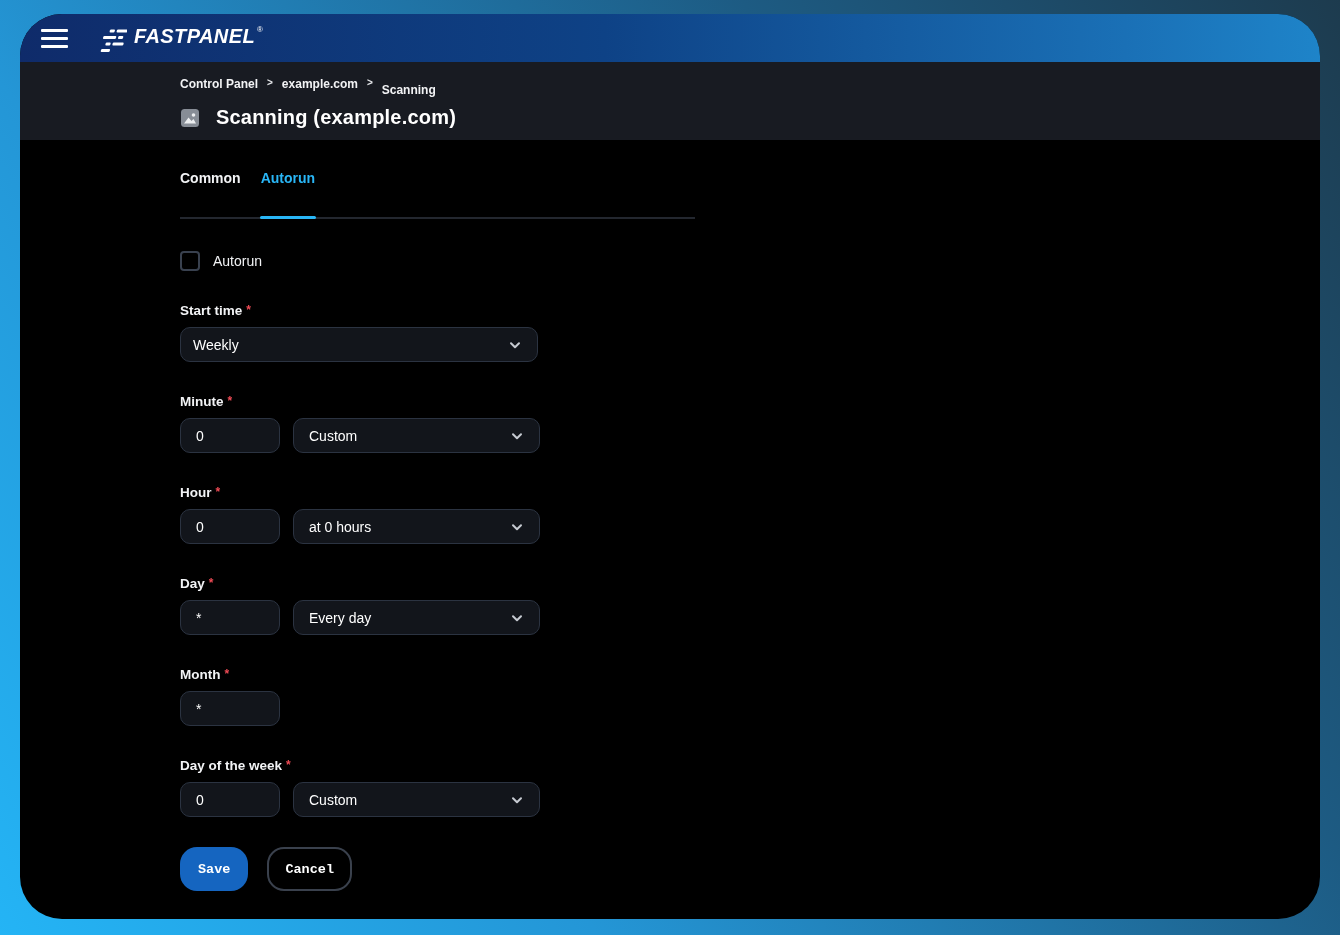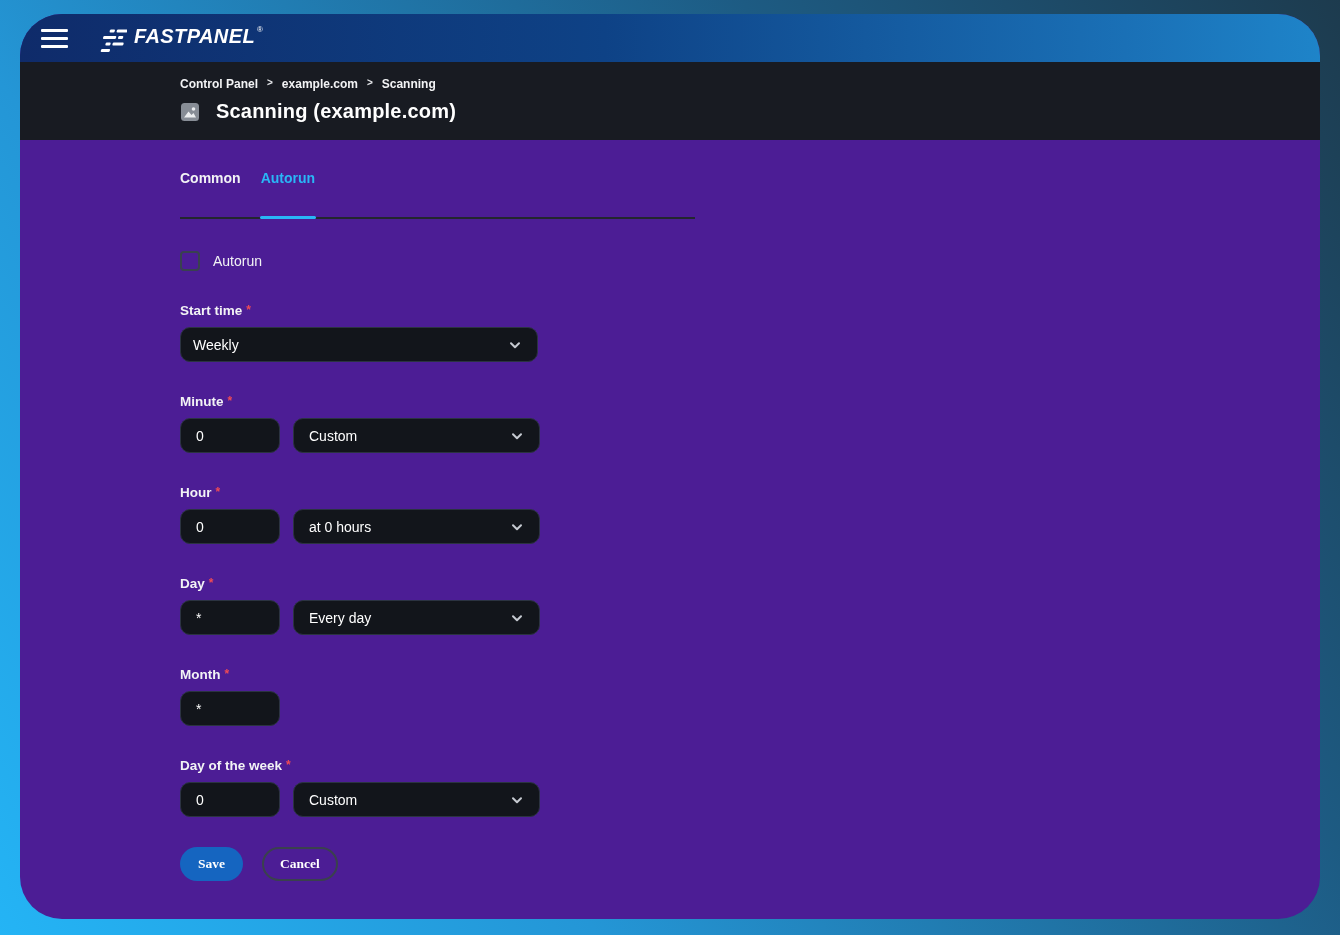--- a/index.html
+++ b/index.html
@@ -4,21 +4,21 @@
 <style>
   * { margin:0; padding:0; box-sizing:border-box; }
   html,body { width:1340px; height:935px; }
   body {
     font-family:"Liberation Sans", sans-serif;
     background:linear-gradient(55deg, #24b4f5 0%, #2496d6 30%, #1d5b83 70%, #1d3b4e 100%);
     position:relative; overflow:hidden;
   }
   .app {
     position:absolute; left:20px; top:14px; right:20px; bottom:16px;
-    border-radius:42px; overflow:hidden; background:#4c1d95;
+    border-radius:42px; overflow:hidden; background:#000000;
   }
   
   .topbar {
     height:48px; display:flex; align-items:center; padding-left:12px;
     background:linear-gradient(90deg, #0f2b6a 0%, #0e4286 45%, #1a70b6 85%, #1e84c9 100%);
   }
   .hamburger {
     width:44px; height:40px; display:flex; flex-direction:column; justify-content:center;
     align-items:center; gap:5px; background:transparent; border:none; cursor:pointer;
   }
@@ -27,21 +27,21 @@
   .brand svg { margin-top:3px; }
   .brand-text {
     color:#ffffff; font-size:20px; font-weight:800; font-style:italic;
     letter-spacing:0.4px; margin-left:7px; line-height:26px;
   }
   .reg { color:#ffffff; font-size:8px; font-weight:400; font-style:normal; margin-left:2px; line-height:10px; margin-top:2px; }
   
   .crumb-section { background:#181b22; height:78px; padding:15px 0 0 160px; }
   .breadcrumb { display:flex; gap:9px; }
   .crumb { color:#f2f3f5; font-size:12px; font-weight:700; cursor:pointer; }
-  .crumb.current { cursor:default; }
+  .crumb.current { cursor:default;margin-top:6px; }
   .crumb-sep { color:#e7e9ec; font-size:10px; font-weight:700; }
   .title-row { display:flex; align-items:center; gap:16px; margin-top:9px; }
   .page-title { color:#ffffff; font-size:20px; font-weight:700; letter-spacing:0.2px; }
   
   .main { padding-left:160px; }
   .tabs { display:flex; gap:20px; width:515px; margin-top:30px; border-bottom:2px solid #23272f; }
   .tab {
     position:relative; padding-bottom:31px; font-size:14px; font-weight:700;
     color:#f2f3f5; cursor:pointer; background:none; border:none;
     font-family:"Liberation Sans", sans-serif;
@@ -68,22 +68,22 @@
   }
   .select {
     height:35px; width:247px; display:flex; align-items:center; justify-content:space-between;
     background:#12151b; border:1.5px solid #2b3341; border-radius:10px;
     padding:0 14px 0 15px; cursor:pointer;
   }
   .select-wide { width:358px;padding-left:12px; }
   .select-value { color:#ffffff; font-size:14px; }
   .btn-row { display:flex; gap:19px; margin-top:30px; }
   .btn {
-    height:34px; border-radius:17px; font-size:13.5px; font-weight:700;
-    font-family:Liberation Serif, serif; cursor:pointer; color:#ffffff;
+    height:44px; border-radius:17px; font-size:13.5px; font-weight:700;
+    font-family:Liberation Mono, monospace; cursor:pointer; color:#ffffff;
   }
   .btn-save { background:#1565c0; border:none; padding:0 18px; }
   .btn-cancel { background:transparent; border:2px solid #3a414d; padding:6px 16px; }
 </style>
 </head>
 <body>
 
 <div class="app">
 
   <div class="topbar">

